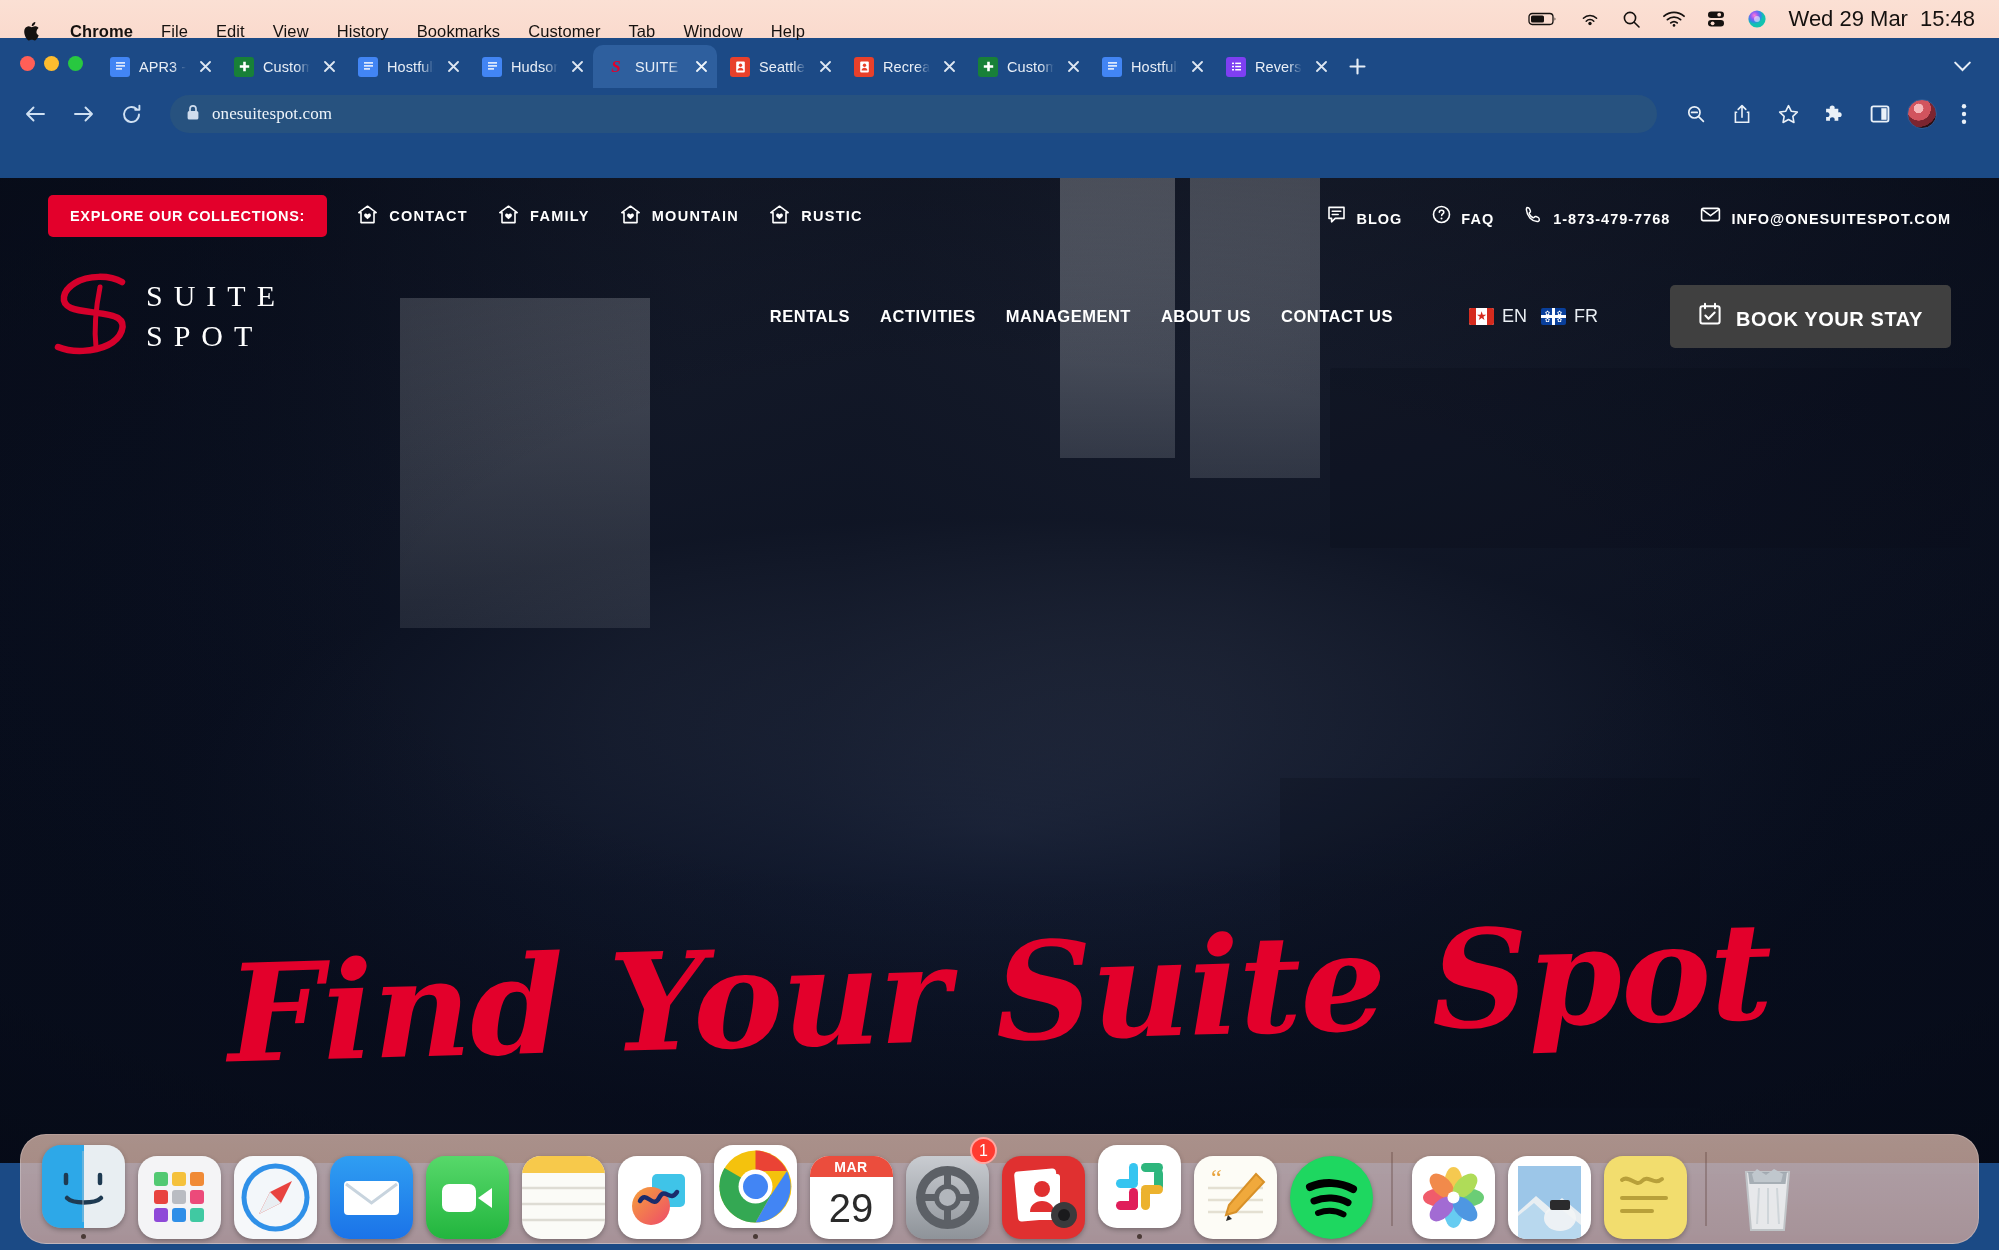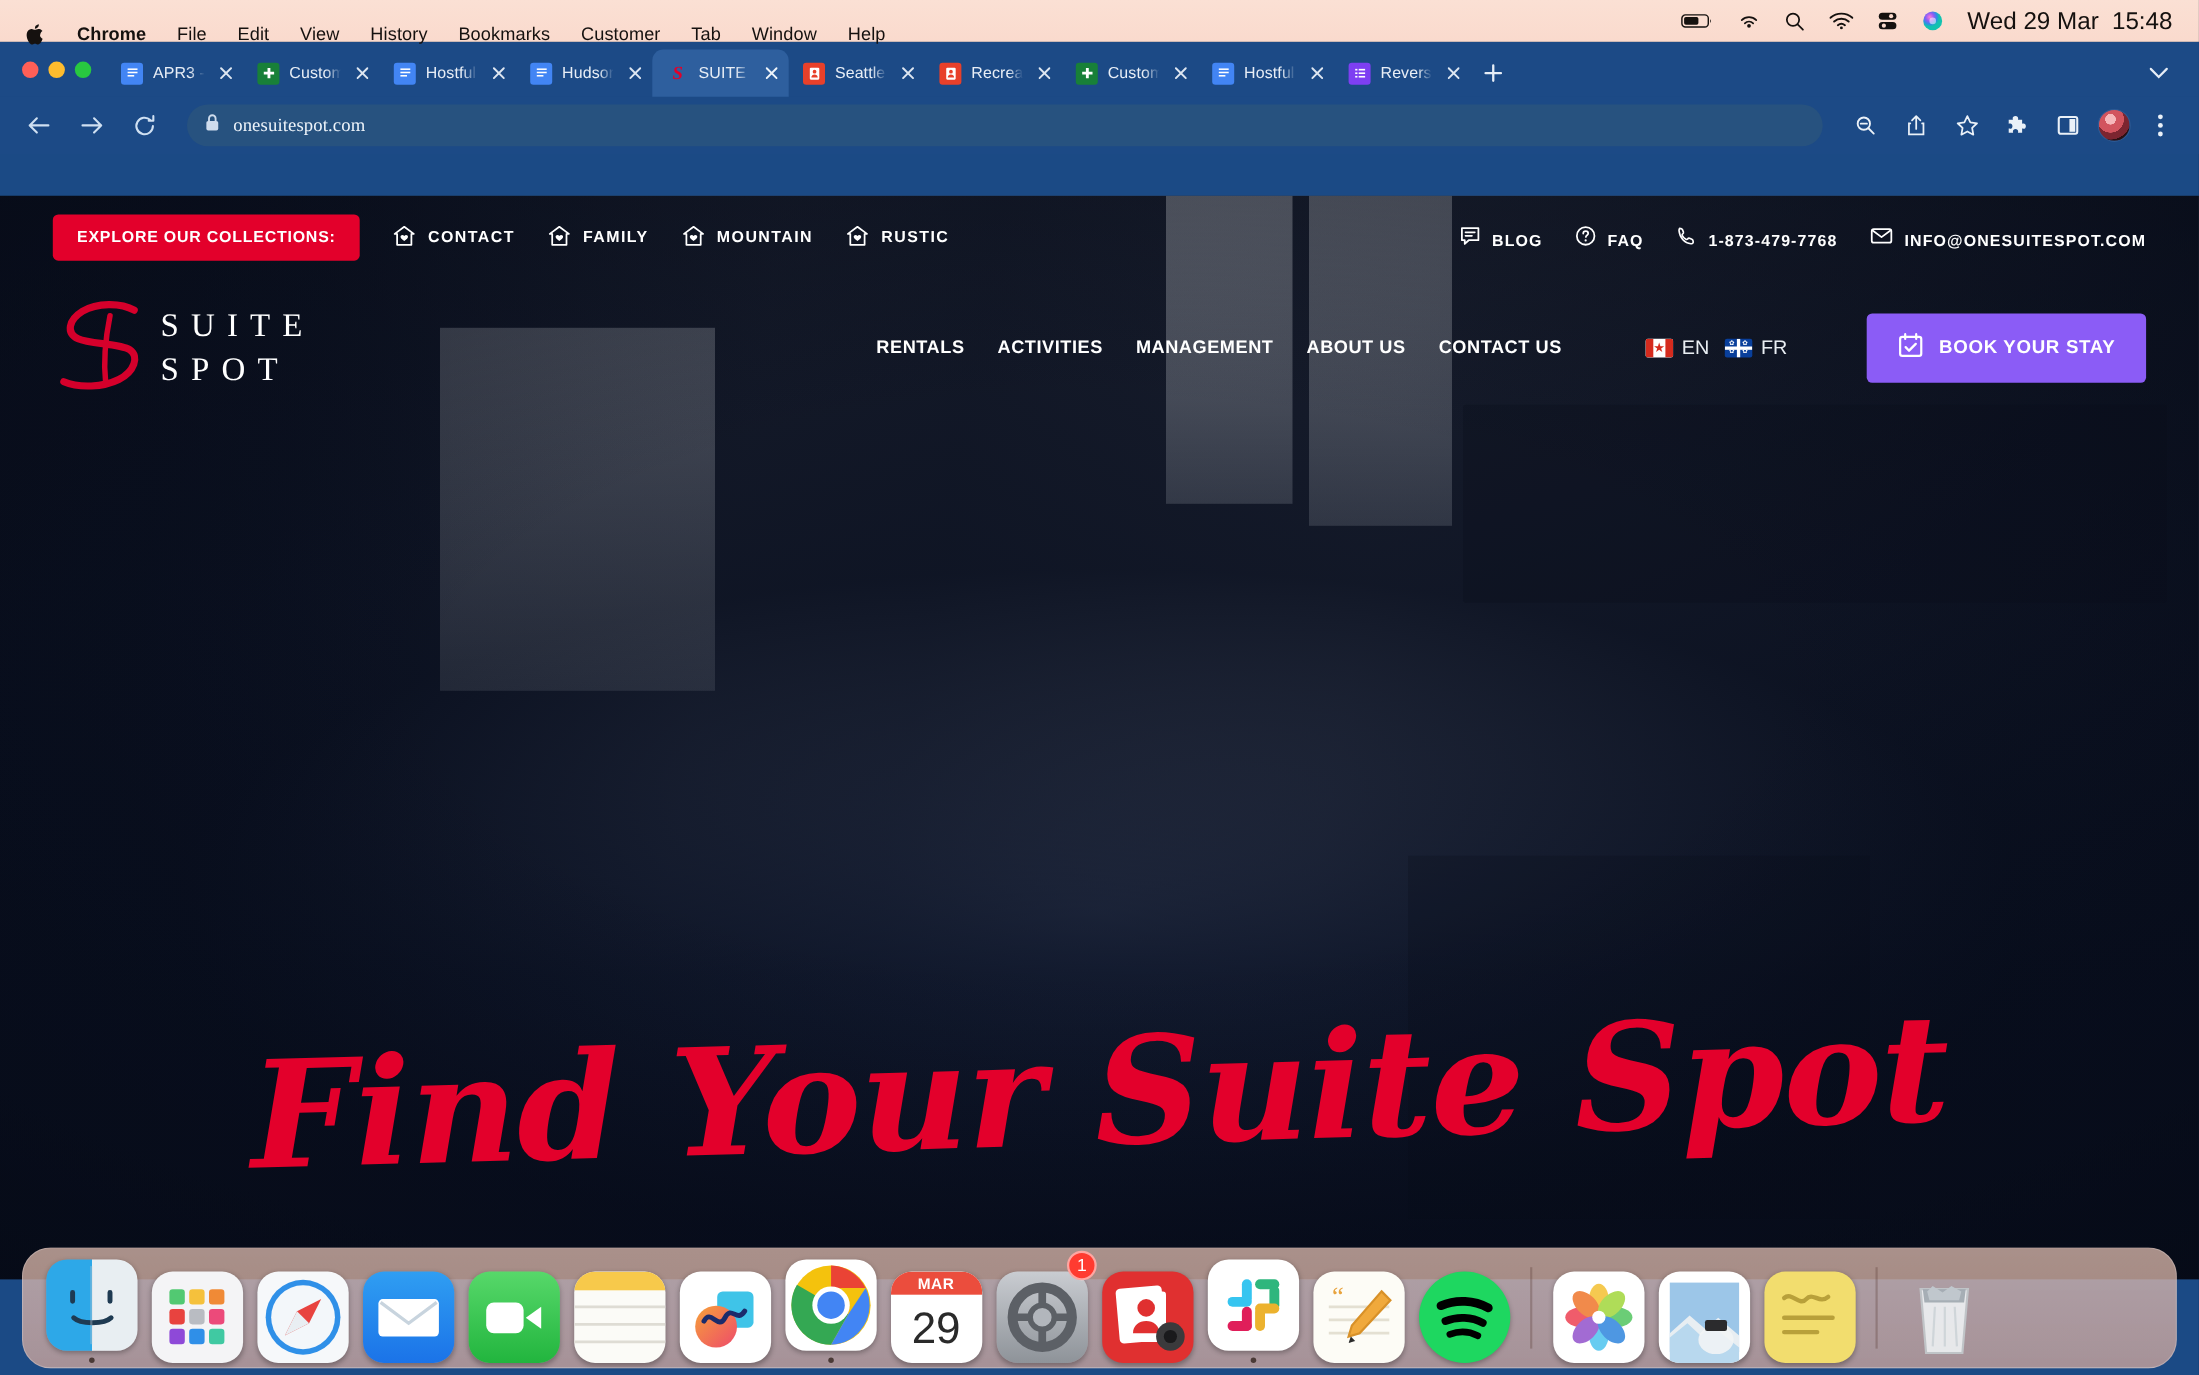--- a/index.html
+++ b/index.html
@@ -101,22 +101,22 @@
   .lang{ display:flex; align-items:center; gap:8px; color:#e9eef3; font-size:18px;}
   .flag{ width:25px; height:17px; border-radius:2px; overflow:hidden; position:relative; flex:0 0 25px;}
   .flag-ca{ background:#fff; }
   .flag-ca:before,.flag-ca:after{ content:""; position:absolute; top:0; width:7px; height:17px; background:#d52b1e;}
   .flag-ca:before{ left:0;} .flag-ca:after{ right:0;}
   .maple{ position:absolute; left:50%; top:50%; transform:translate(-50%,-50%); color:#d52b1e; font-size:12px; line-height:12px;}
   .flag-qc{ background:#093f9b; }
   .qc-cross-v{ position:absolute; left:11px; top:0; width:3px; height:17px; background:#fff;}
   .qc-cross-h{ position:absolute; left:0; top:7px; width:25px; height:3px; background:#fff;}
   .qc-fleur{ position:absolute; color:#fff; font-size:6px; line-height:6px;}
-  .book-btn{ margin-left:42px; background:#8b5cf6; color:#fff; font-size:17px; font-weight:bold; letter-spacing:.6px;
-    padding:17px 28px; border-radius:5px; display:flex; align-items:center; gap:14px; white-space:nowrap;}
+  .book-btn{ margin-left:42px; background:#404040; color:#fff; font-size:20px; font-weight:bold; letter-spacing:.6px;
+    padding:17px 28px; border-radius:5px; display:flex; align-items:flex-end; gap:14px; white-space:nowrap;}
 
   
   .hero-title{ position:absolute; left:0; width:1999px; top:740px; text-align:center; z-index:6;
     color:#e3002b; font-family:"DejaVu Serif", serif; font-style:italic; font-weight:bold;
     font-size:135px; line-height:150px; letter-spacing:-1px;
     transform:rotate(-1.6deg);
   }
 
   
   .dock{ position:absolute; left:20px; bottom:6px; width:1959px; height:110px;

